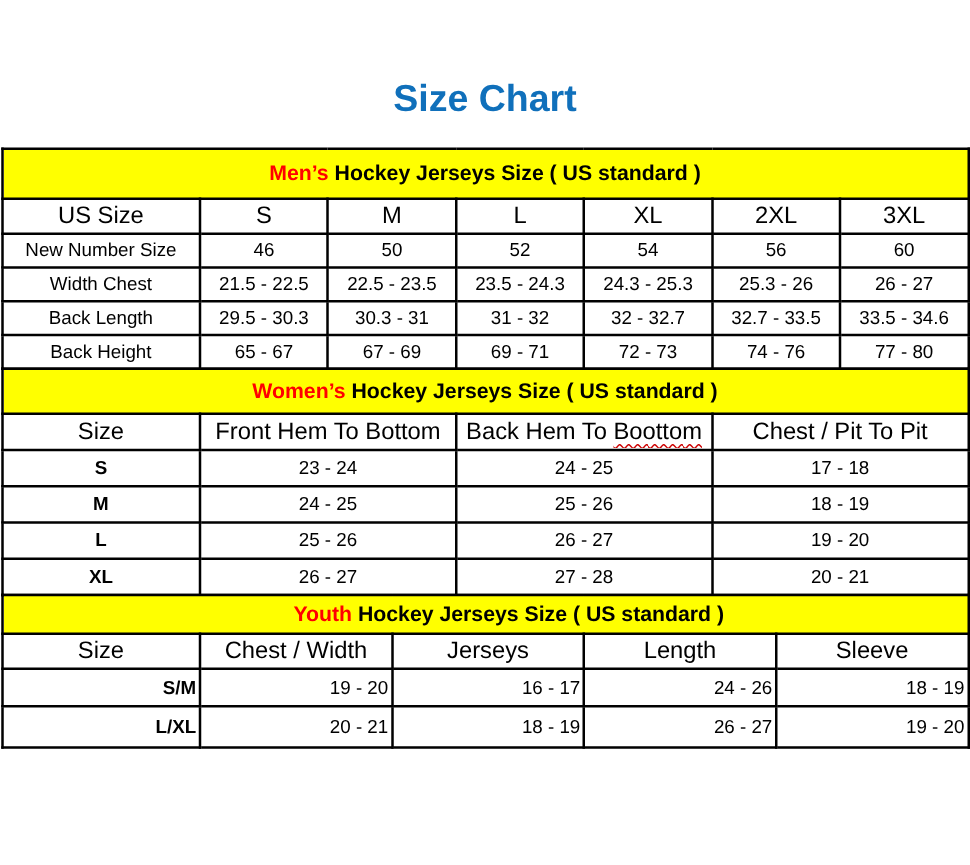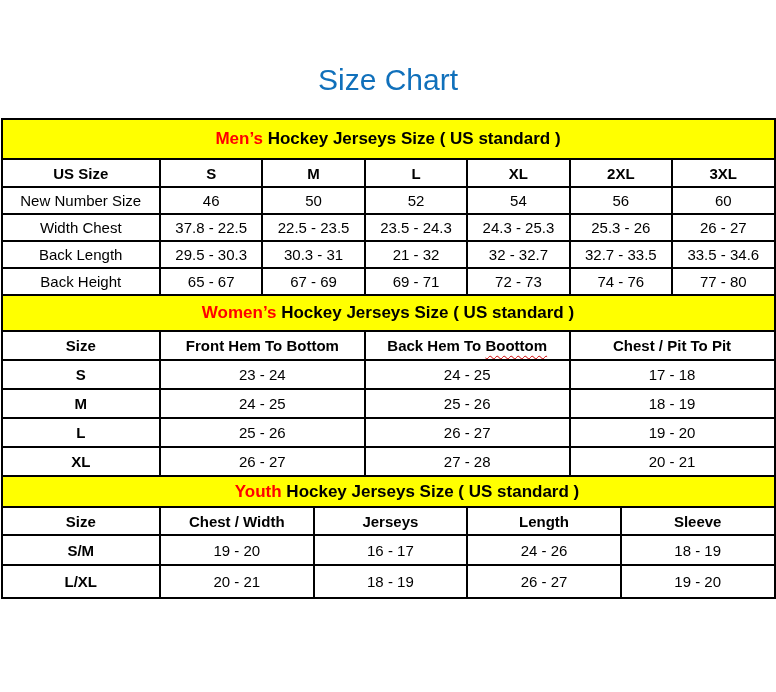--- a/index.html
+++ b/index.html
@@ -3,58 +3,58 @@
 <meta charset="utf-8">
 <style>
   html, body { margin:0; padding:0; }
   body {
     width:776px; height:692px; background:#ffffff; color:#000;
     font-family:"Liberation Sans", sans-serif;
     overflow:hidden;
   }
   .page-title {
     margin:0; padding-top:62px; line-height:36px; height:36px;
-    text-align:center; font-size:30px; font-weight:400;
+    text-align:center; font-size:30px; font-weight:700;
     color:var(--title-blue, #1070BB);
   }
   .tables { width:775px; margin:20px auto 0; }
   table.size-table {
     width:100%; border-collapse:collapse; table-layout:fixed;
   }
   table.size-table + table.size-table { margin-top:-2px; }
   .size-table th, .size-table td {
     border:2px solid #000; text-align:center; vertical-align:middle;
     padding:0 2px; overflow:hidden; white-space:nowrap;
   }
   .c-label { width:20.5%; }
   .section-header {
     background:var(--header-bg, #FFFF00);
     font-size:17px; font-weight:700;
   }
   .hl { color:var(--highlight-red, #FF0000); }
-  .col-head th { font-size:15px; font-weight:700; }
+  .col-head th { font-size:19px; font-weight:400; }
   .size-table td { font-size:15px; font-weight:400; }
   .size-table td.bold { font-weight:700; }
   .squiggle {
     text-decoration-line:underline;
     text-decoration-style:wavy;
     text-decoration-color:var(--squiggle-red, #CC0000);
     text-decoration-thickness:1px;
     text-underline-offset:4px;
   }
   
   .t-mens   .section-header { height:38px; }
   .t-mens   .col-head th    { height:26px; }
   .t-mens   td              { height:25px; }
   .t-womens .section-header { height:34px;text-align:center; }
   .t-womens .col-head th    { height:27px; }
   .t-womens td              { height:27px; }
   .t-youth  .section-header { height:29px;padding-left:40px; }
   .t-youth  .col-head th    { height:26px; }
-  .t-youth  td              { height:28px; }
+  .t-youth  td              { height:28px;text-align:right; }
   .t-youth  tbody tr:last-child td { height:31px;margin-left:44px; }
 </style>
 </head>
 <body>
 
 <div class="page">
   <h1 class="page-title">Size Chart</h1>
 
   <div class="tables">
 
@@ -82,32 +82,32 @@
             <td>New Number Size</td>
             <td>46</td>
             <td>50</td>
             <td>52</td>
             <td>54</td>
             <td>56</td>
             <td>60</td>
           </tr>
           <tr>
             <td>Width Chest</td>
-            <td>37.8 - 22.5</td>
+            <td>21.5 - 22.5</td>
             <td>22.5 - 23.5</td>
             <td>23.5 - 24.3</td>
             <td>24.3 - 25.3</td>
             <td>25.3 - 26</td>
             <td>26 - 27</td>
           </tr>
           <tr>
             <td>Back Length</td>
             <td>29.5 - 30.3</td>
             <td>30.3 - 31</td>
-            <td>21 - 32</td>
+            <td>31 - 32</td>
             <td>32 - 32.7</td>
             <td>32.7 - 33.5</td>
             <td>33.5 - 34.6</td>
           </tr>
           <tr>
             <td>Back Height</td>
             <td>65 - 67</td>
             <td>67 - 69</td>
             <td>69 - 71</td>
             <td>72 - 73</td>

